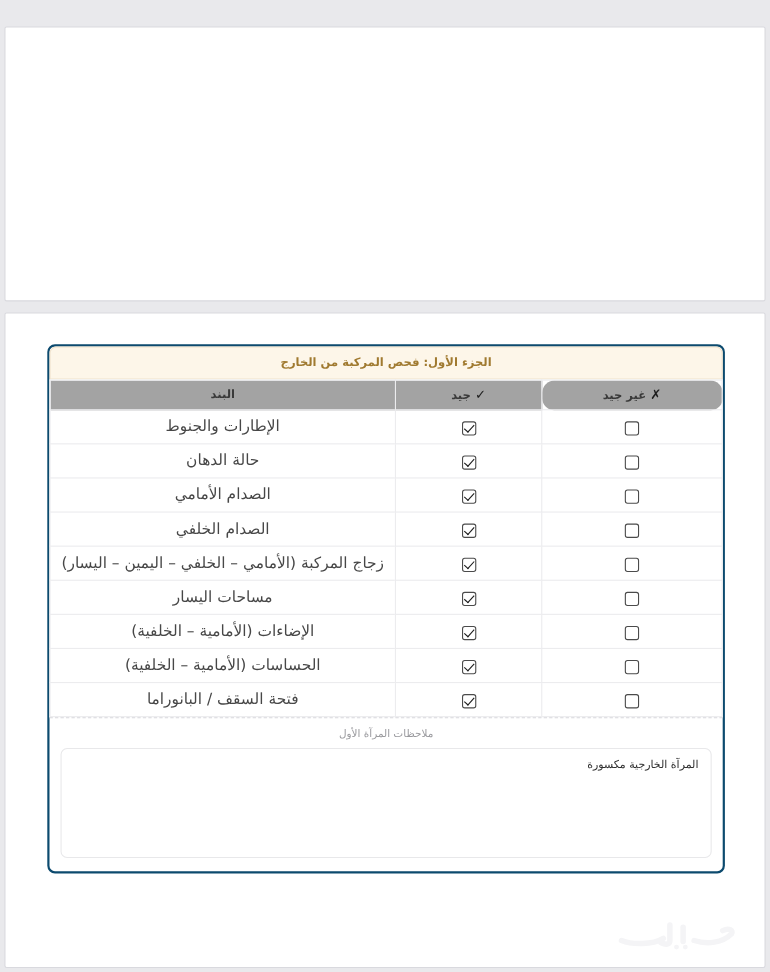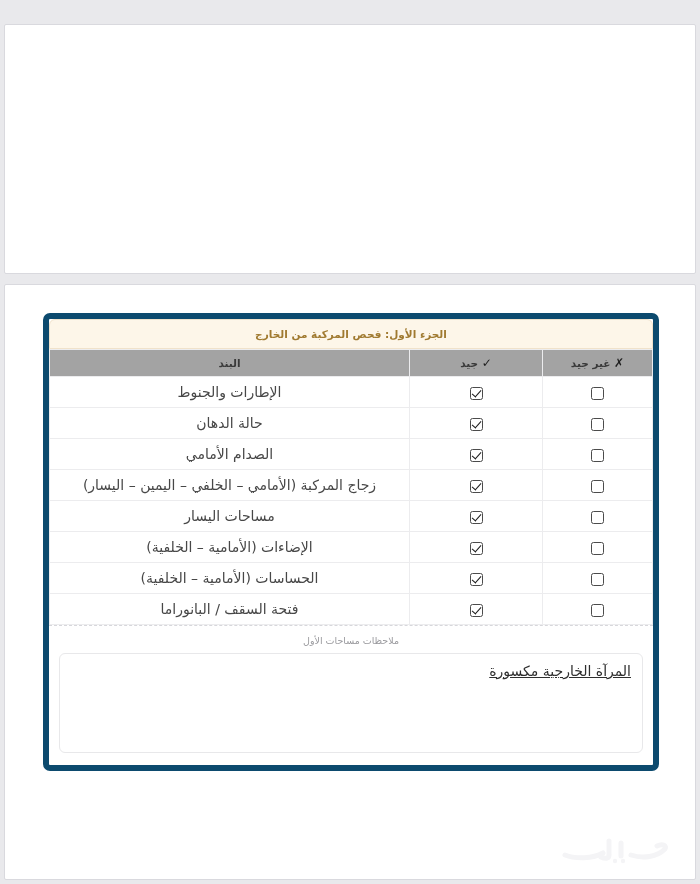--- a/index.html
+++ b/index.html
@@ -36,21 +36,21 @@
     border: 1px solid #d9d9de;
     border-radius: 2px;
     overflow: hidden;
   }
 
   .card {
     position: absolute;
     left: 38px; top: 28px;
     width: 616px;
     background: #ffffff;
-    border: 6px solid #0c4a6e;
+    border: 2px solid #0c4a6e;
     border-radius: 7px;
     padding: 0;
   }
 
   
   .section-banner {
     margin: 0;
     height: 30px;
     background: #fdf6e9;
     border: 1px solid #f0e2cb;
@@ -81,21 +81,21 @@
     vertical-align: middle;
     padding: 0 4px;
   }
   table.inspect th {
     font-size: 10.5px;
     font-weight: bold;
     color: #3a3a3a;
     background: #a3a3a3;
     height: 27px;
   }
-  .col-bad  { width: 110px; }
+  .col-bad  { width: 164px; border-radius: 11px; }
   .col-good { width: 133px; }
   .col-item { width: auto; }
 
   th .mark { font-size: 12px; font-weight: bold; }
   th .mark.x  { color: #1d1d1d; }
   th .mark.v  { color: #1d1d1d; }
 
   td.item-cell {
     font-size: 14px;
     color: #474747;
@@ -135,24 +135,23 @@
     margin-bottom: 7px;
   }
   .notes-box {
     border: 1px solid #e8e8ea;
     border-radius: 6px;
     height: 100px;
     padding: 9px 11px;
     background: #fff;
   }
   .notes-text {
-    font-size: 14px;
+    font-size: 10px;
     color: #2e2e2e;
     text-align: right;
-    text-decoration: underline;
   }
 
   
   .watermark {
     position: absolute;
     right: 12px; bottom: 10px;
     width: 130px; height: 40px;
     opacity: 1;
     pointer-events: none;
   }
@@ -199,20 +198,25 @@
               <td class="item-cell">حالة الدهان</td>
             </tr>
             <tr>
               <td><span class="cbx"></span></td>
               <td><span class="cbx on"></span></td>
               <td class="item-cell">الصدام الأمامي</td>
             </tr>
             <tr>
               <td><span class="cbx"></span></td>
               <td><span class="cbx on"></span></td>
+              <td class="item-cell">الصدام الخلفي</td>
+            </tr>
+            <tr>
+              <td><span class="cbx"></span></td>
+              <td><span class="cbx on"></span></td>
               <td class="item-cell">زجاج المركبة (الأمامي – الخلفي – اليمين – اليسار)</td>
             </tr>
             <tr>
               <td><span class="cbx"></span></td>
               <td><span class="cbx on"></span></td>
               <td class="item-cell">مساحات اليسار</td>
             </tr>
             <tr>
               <td><span class="cbx"></span></td>
               <td><span class="cbx on"></span></td>
@@ -227,21 +231,21 @@
               <td><span class="cbx"></span></td>
               <td><span class="cbx on"></span></td>
               <td class="item-cell">فتحة السقف / البانوراما</td>
             </tr>
           </tbody>
       </table>
 
       <div class="notes-sep"></div>
 
       <div class="notes-wrap">
-        <div class="notes-label">ملاحظات مساحات الأول</div>
+        <div class="notes-label">ملاحظات المرآة الأول</div>
         <div class="notes-box">
           <div class="notes-text">المرآة الخارجية مكسورة</div>
         </div>
       </div>
 
     </div>
 
     <div class="watermark">
       <svg width="130" height="40" viewBox="0 0 130 40" aria-hidden="true">
         <g fill="none" stroke="#f4f4f6" stroke-width="5" stroke-linecap="round">

